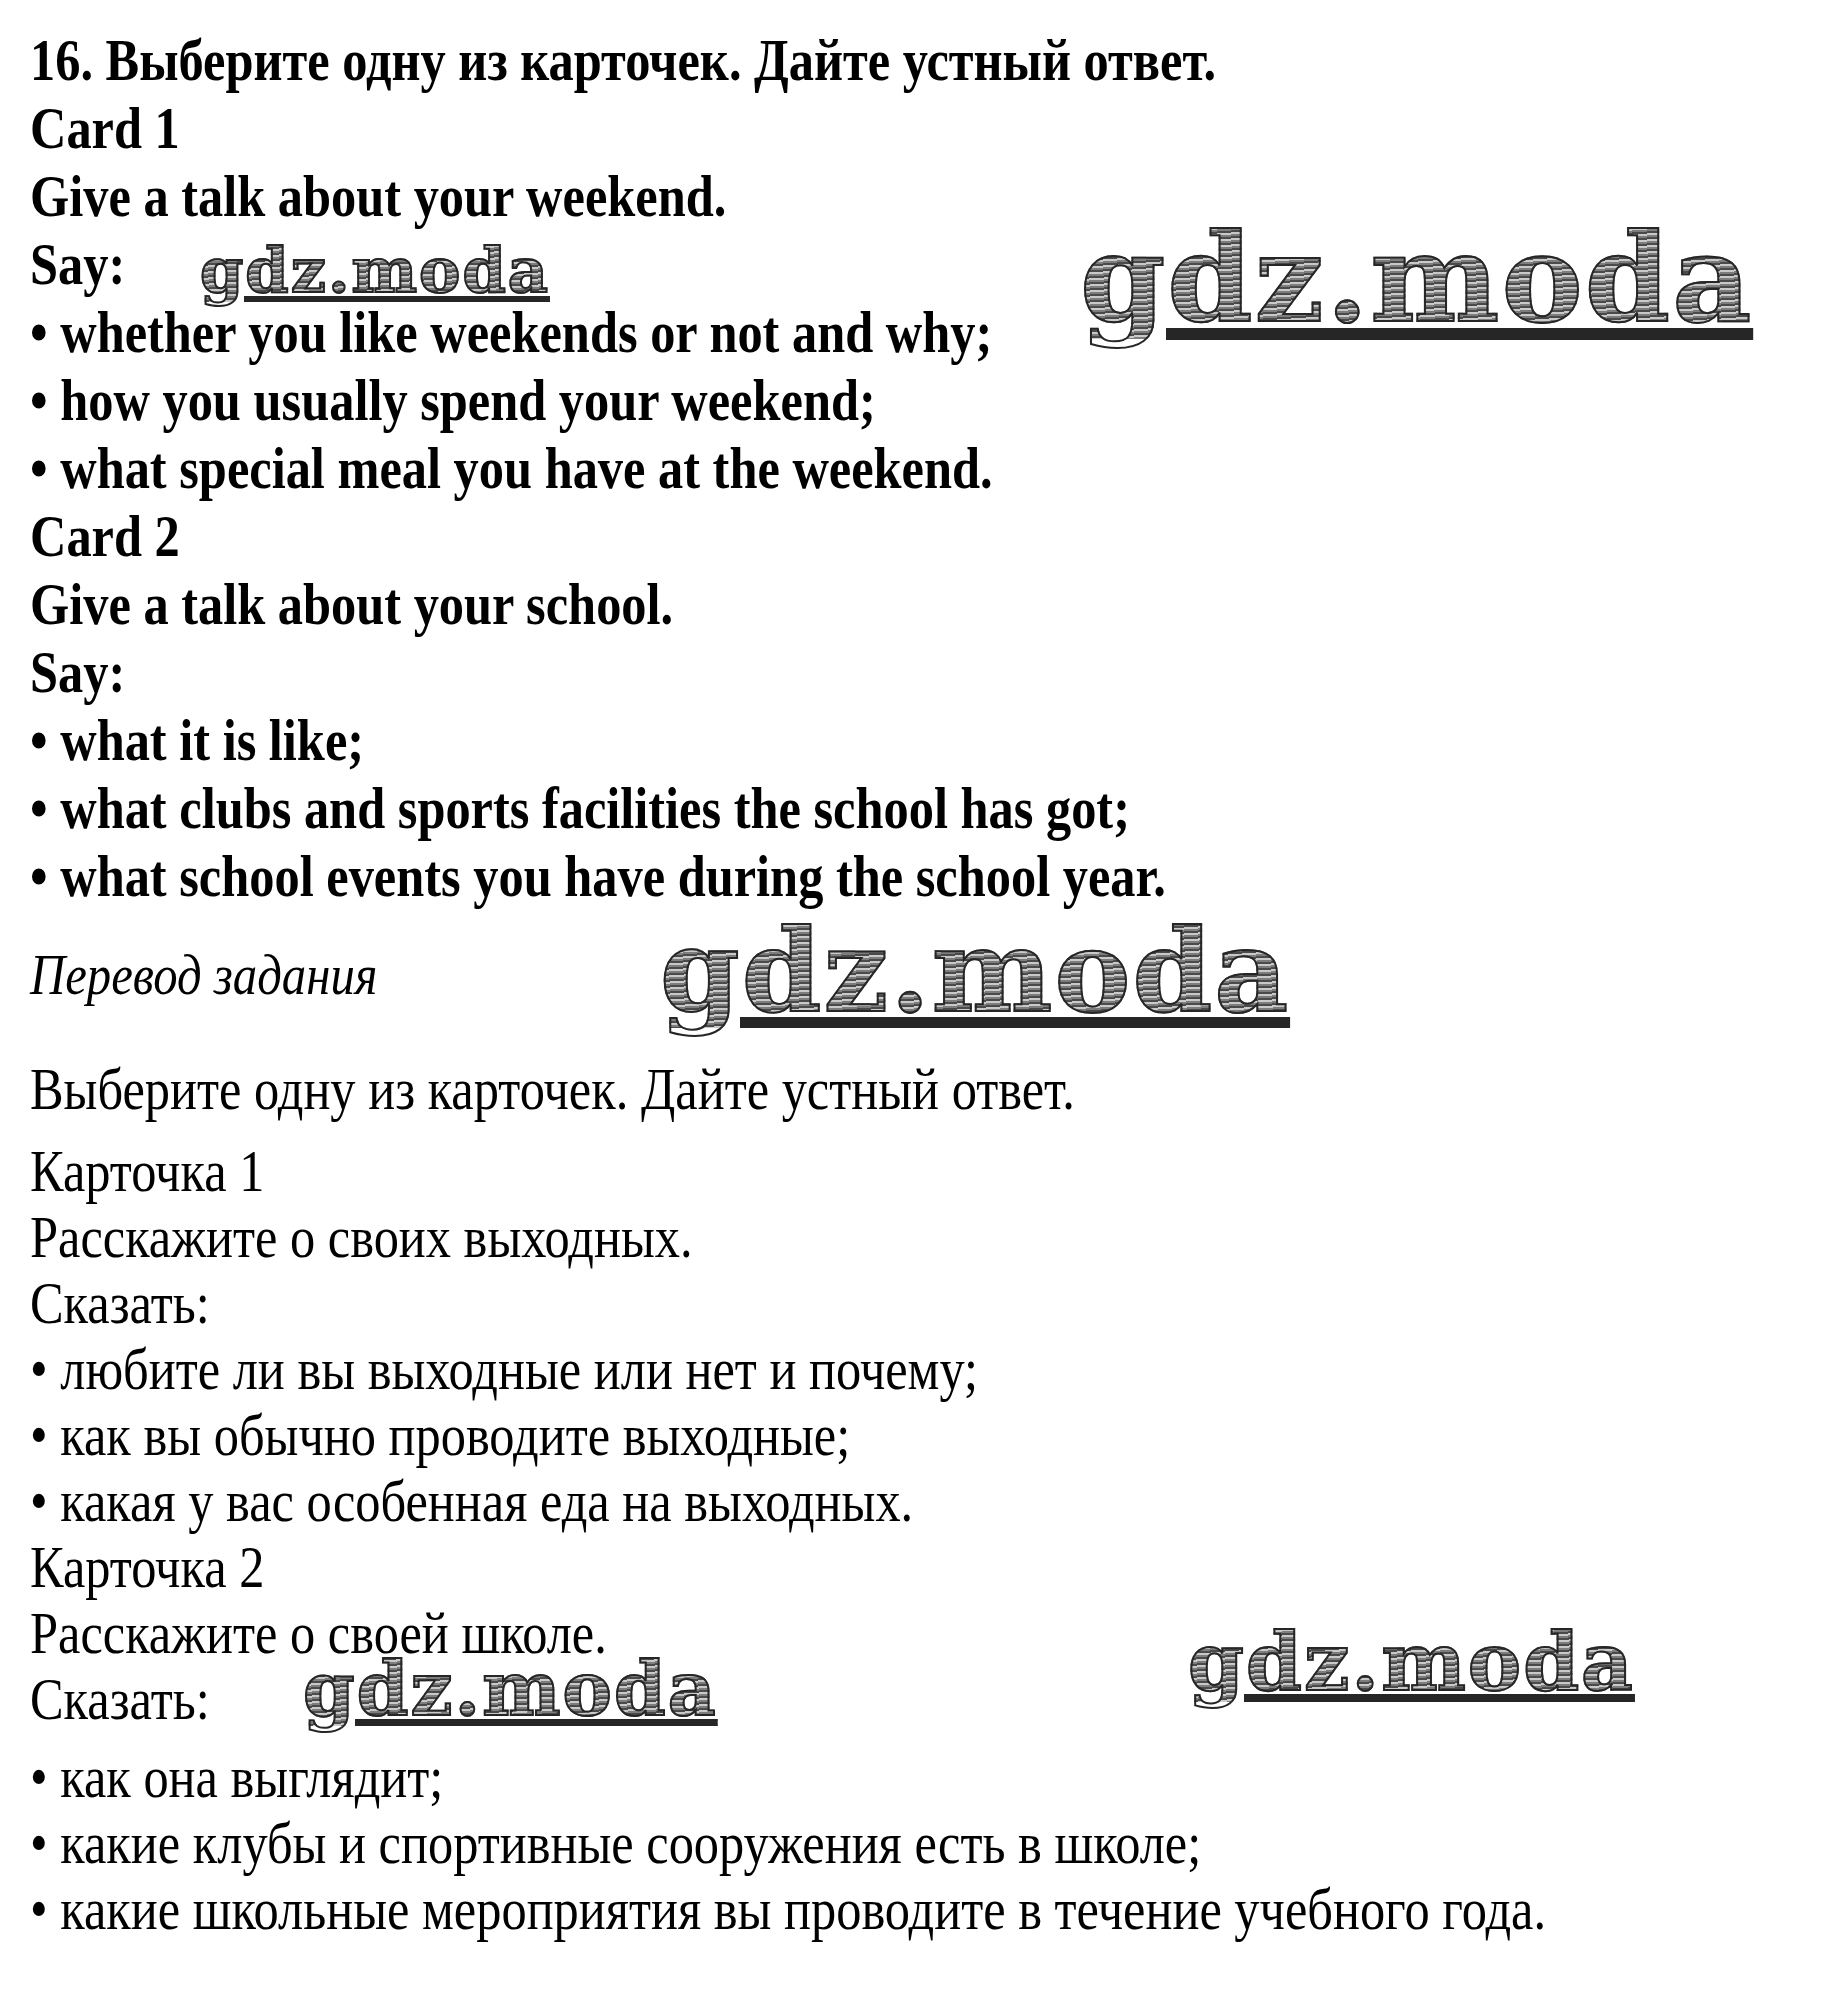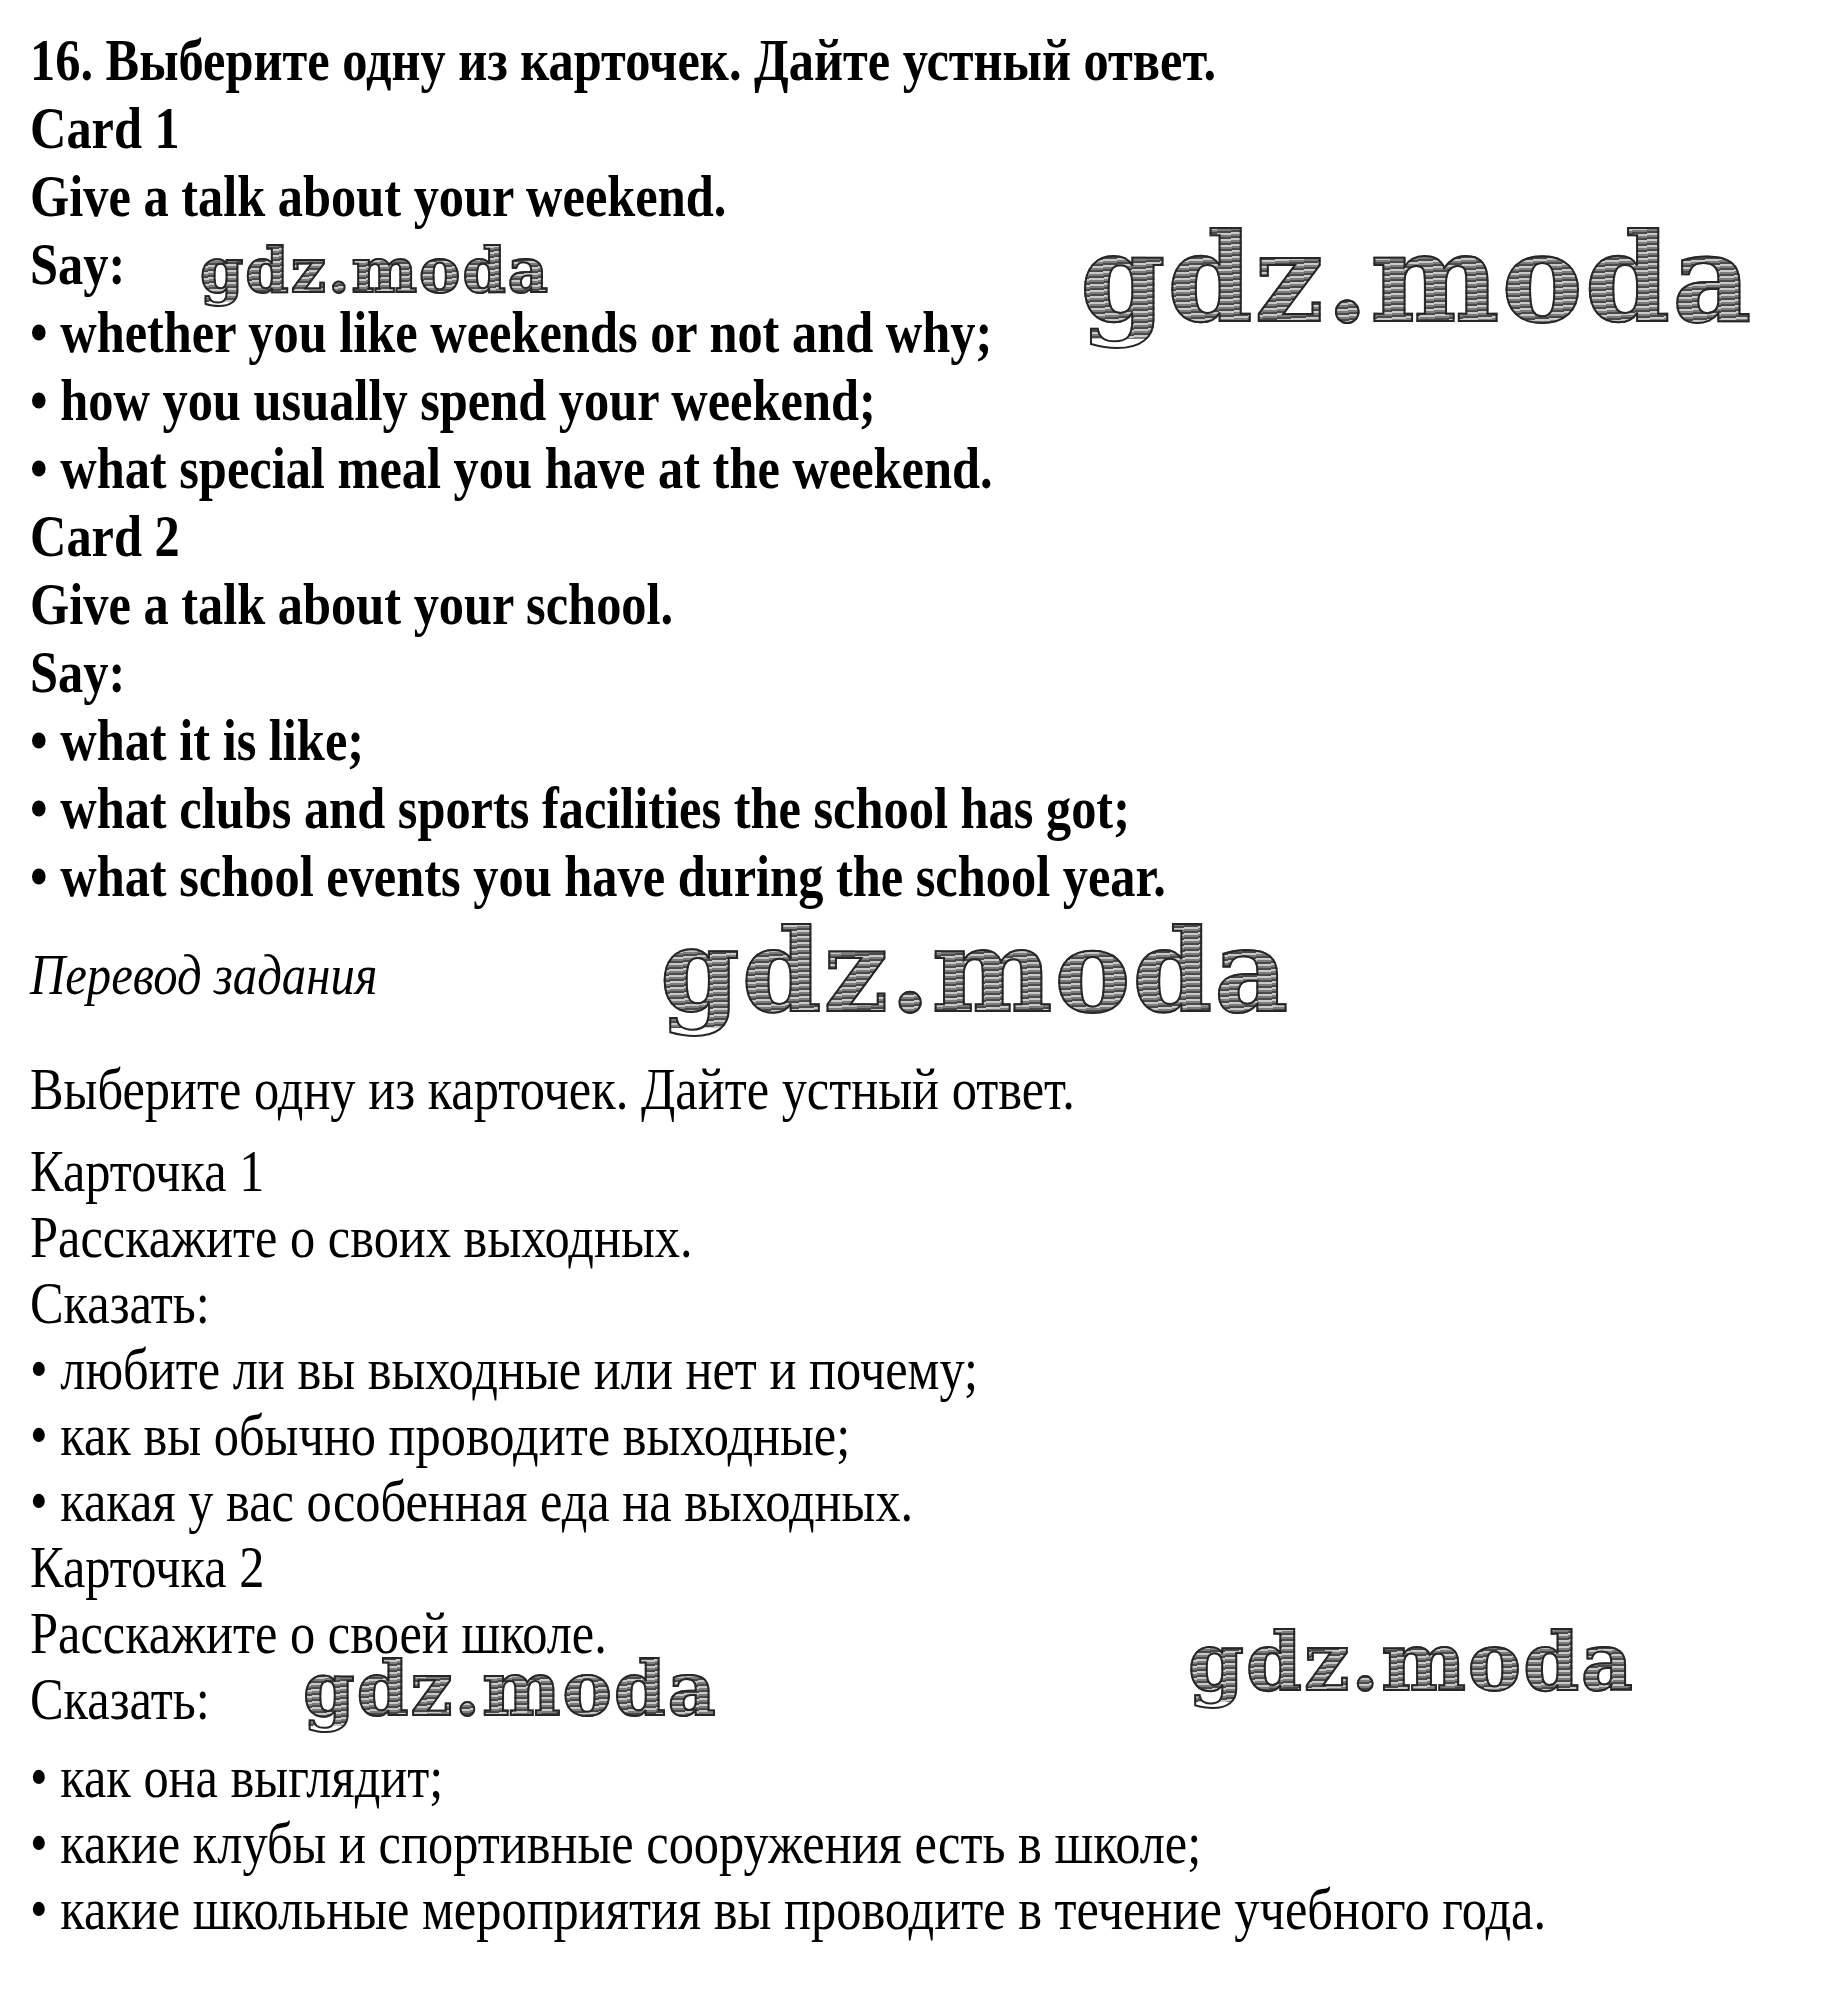--- a/index.html
+++ b/index.html
@@ -57,20 +57,21 @@
     white-space: nowrap;
     color: transparent;
     background-image: repeating-linear-gradient(
       176deg,
       #4a4a4a 0px, #4a4a4a 2px,
       #c9c9c9 2px, #c9c9c9 4px,
       #7d7d7d 4px, #7d7d7d 6px
     );
     -webkit-background-clip: text;
     background-clip: text;
+    text-decoration: underline;
     -webkit-text-stroke: 2px #262626;
   }
   .wm-say-top      { left: 200px;  top: 240px;  font-size: 62px;  }
   .wm-top-right    { left: 1080px; top: 217px;  font-size: 122px; }
   .wm-middle       { left: 660px;  top: 914px;  font-size: 114px; }
   .wm-say-bottom   { left: 303px;  top: 1652px; font-size: 74px;  }
   .wm-bottom-right { left: 1188px; top: 1622px; font-size: 80px;  }
 </style>
 </head>
 <body>

